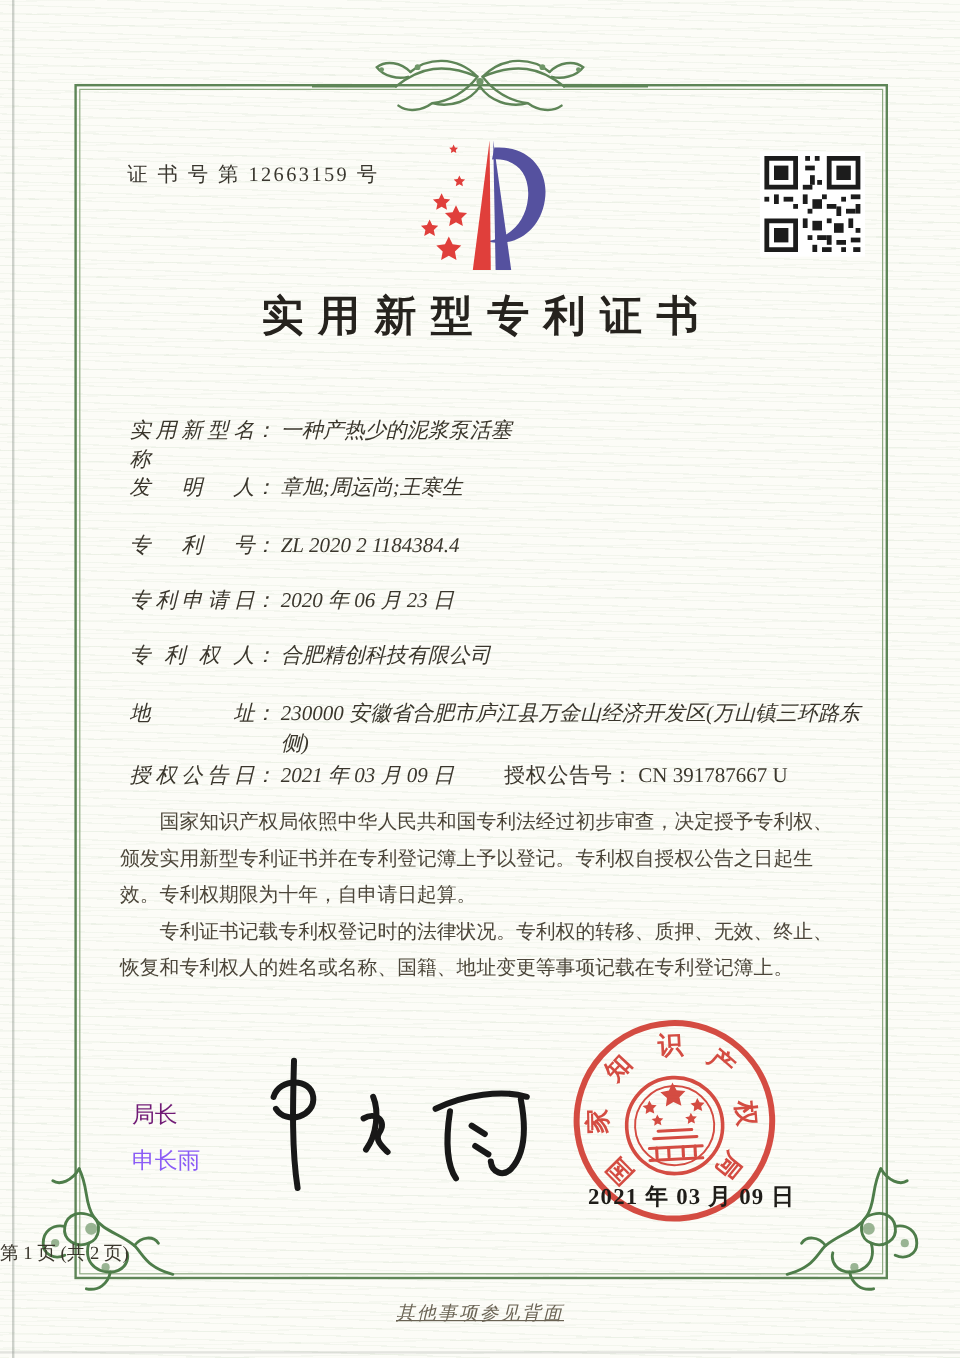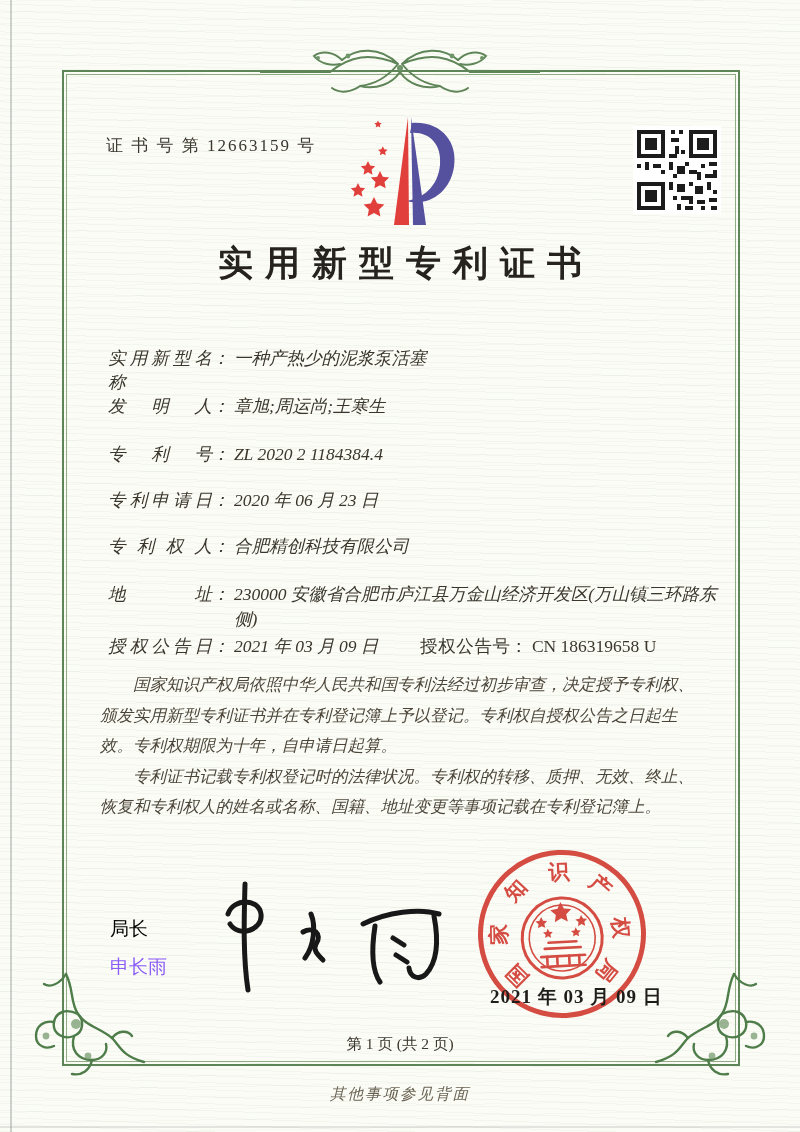--- a/index.html
+++ b/index.html
@@ -57,23 +57,23 @@
   .row-patentee{top:534px;}
   .row-address{top:582px;}
   .row-grant{top:634px;}
   .grant-no{position:absolute;left:420px;top:634px;font-size:17.5px;color:#3a362c;}
   .grant-no .f-label2{display:inline-block;width:90px;text-align:justify;text-align-last:justify;}
 
   .body-text{
     position:absolute;left:100px;top:670px;width:606px;
     font-size:16.5px;line-height:1.85;color:#4c463a;
   }
-  .body-text p{margin:0;text-indent:2em;font-style:italic;}
-
-  .official-title{position:absolute;left:110px;top:916px;font-size:19px;color:#000000;font-family:"Liberation Sans","DejaVu Sans",sans-serif;}
+  .body-text p{margin:0;text-indent:2em;}
+
+  .official-title{position:absolute;left:110px;top:916px;font-size:19px;color:#701a75;font-family:"Liberation Sans","DejaVu Sans",sans-serif;}
   .official-name{position:absolute;left:110px;top:954px;font-size:19px;color:#8b5cf6;font-family:"Liberation Sans","DejaVu Sans",sans-serif;}
 
   .signature{position:absolute;left:215px;top:862px;}
 
   
   .seal{
     position:absolute;left:478px;top:850px;width:168px;height:168px;
     opacity:0.9;transform:rotate(-3deg);
   }
   .seal-ring{
@@ -93,26 +93,26 @@
   .sc5{left:132px;top:69px;transform:rotate(88deg);}
   .sc6{left:116px;top:111px;transform:rotate(132deg);}
   .seal-emblem{position:absolute;left:32px;top:36px;}
 
   .seal-date{
     position:absolute;left:490px;top:984px;font-size:19px;color:#1f1d19;
     letter-spacing:1px;font-weight:bold;
   }
 
   .page-info{
-    position:absolute;left:0;top:1034px;width:100%;text-align:center;
+    position:absolute;left:0;top:1034px;width:100%;text-align:left;
     font-size:15.5px;color:#3a362c;
   }
   .back-note{
     position:absolute;left:0;top:1084px;width:100%;text-align:center;
-    font-size:15.5px;color:#6a6354;font-style:italic;letter-spacing:2px;
+    font-size:15.5px;color:#6a6354;font-style:italic;letter-spacing:2px;text-decoration:underline;
   }
 </style>
 </head>
 <body>
 
 <div class="page-bg"></div>
 <div class="scan-edge-left"></div>
 <div class="scan-edge-bottom"></div>
 
 <div class="cert-border"></div>
@@ -263,21 +263,21 @@
 <div class="field-row row-address">
   <span class="f-label">地址</span><span class="f-colon">：</span>
   <span class="f-value">230000 安徽省合肥市庐江县万金山经济开发区(万山镇三环路东侧)</span>
 </div>
 <div class="field-row row-grant">
   <span class="f-label">授权公告日</span><span class="f-colon">：</span>
   <span class="f-value">2021 年 03 月 09 日</span>
 </div>
 <div class="grant-no">
   <span class="f-label2">授权公告号</span><span class="f-colon">：</span>
-  <span>CN 186319658 U</span>
+  <span>CN 391787667 U</span>
 </div>
 
 <div class="body-text">
   <p>国家知识产权局依照中华人民共和国专利法经过初步审查，决定授予专利权、颁发实用新型专利证书并在专利登记簿上予以登记。专利权自授权公告之日起生效。专利权期限为十年，自申请日起算。</p>
   <p>专利证书记载专利权登记时的法律状况。专利权的转移、质押、无效、终止、恢复和专利权人的姓名或名称、国籍、地址变更等事项记载在专利登记簿上。</p>
 </div>
 
 <div class="official-title">局长</div>
 <div class="official-name">申长雨</div>
 

